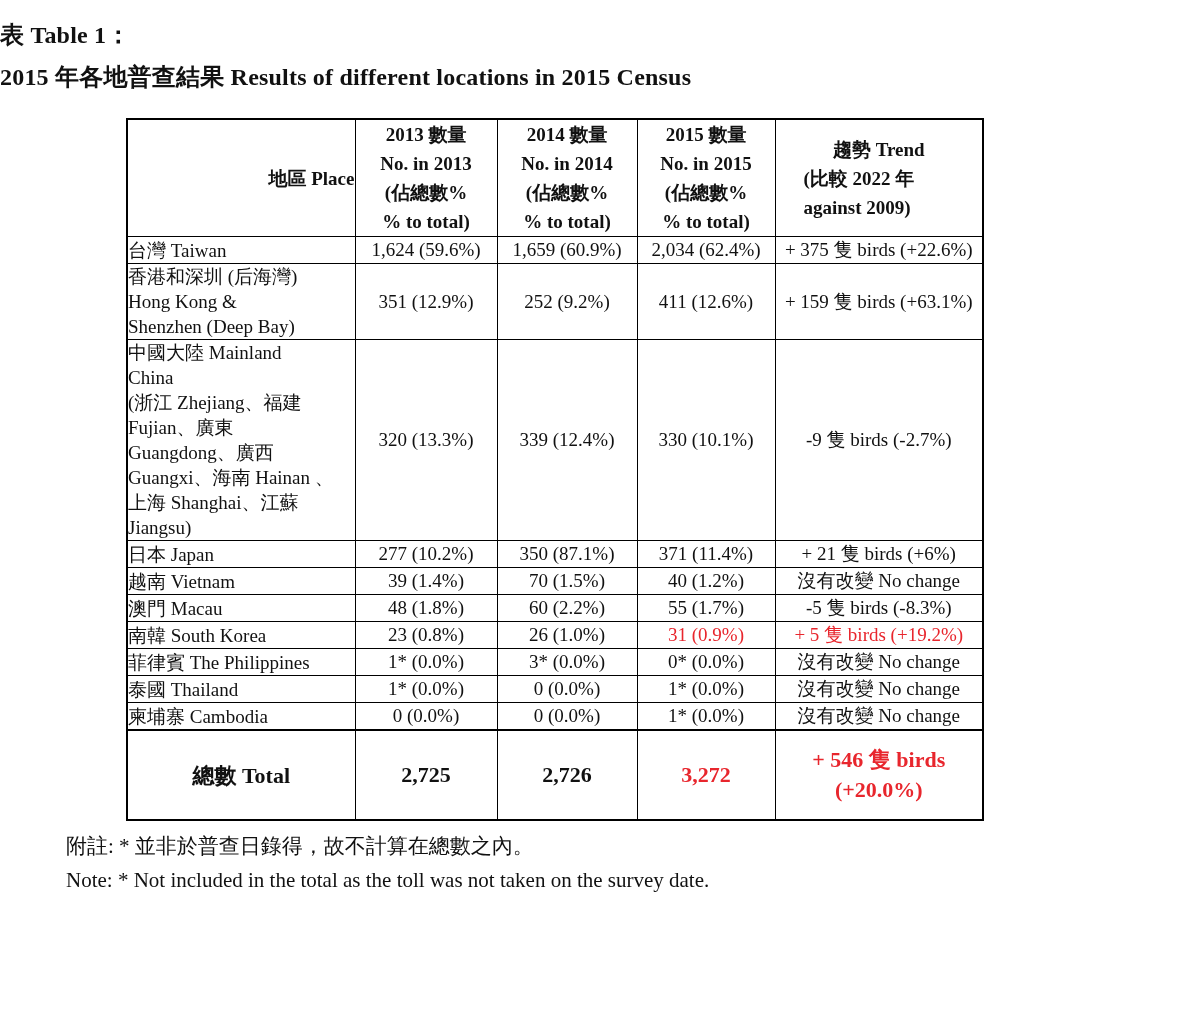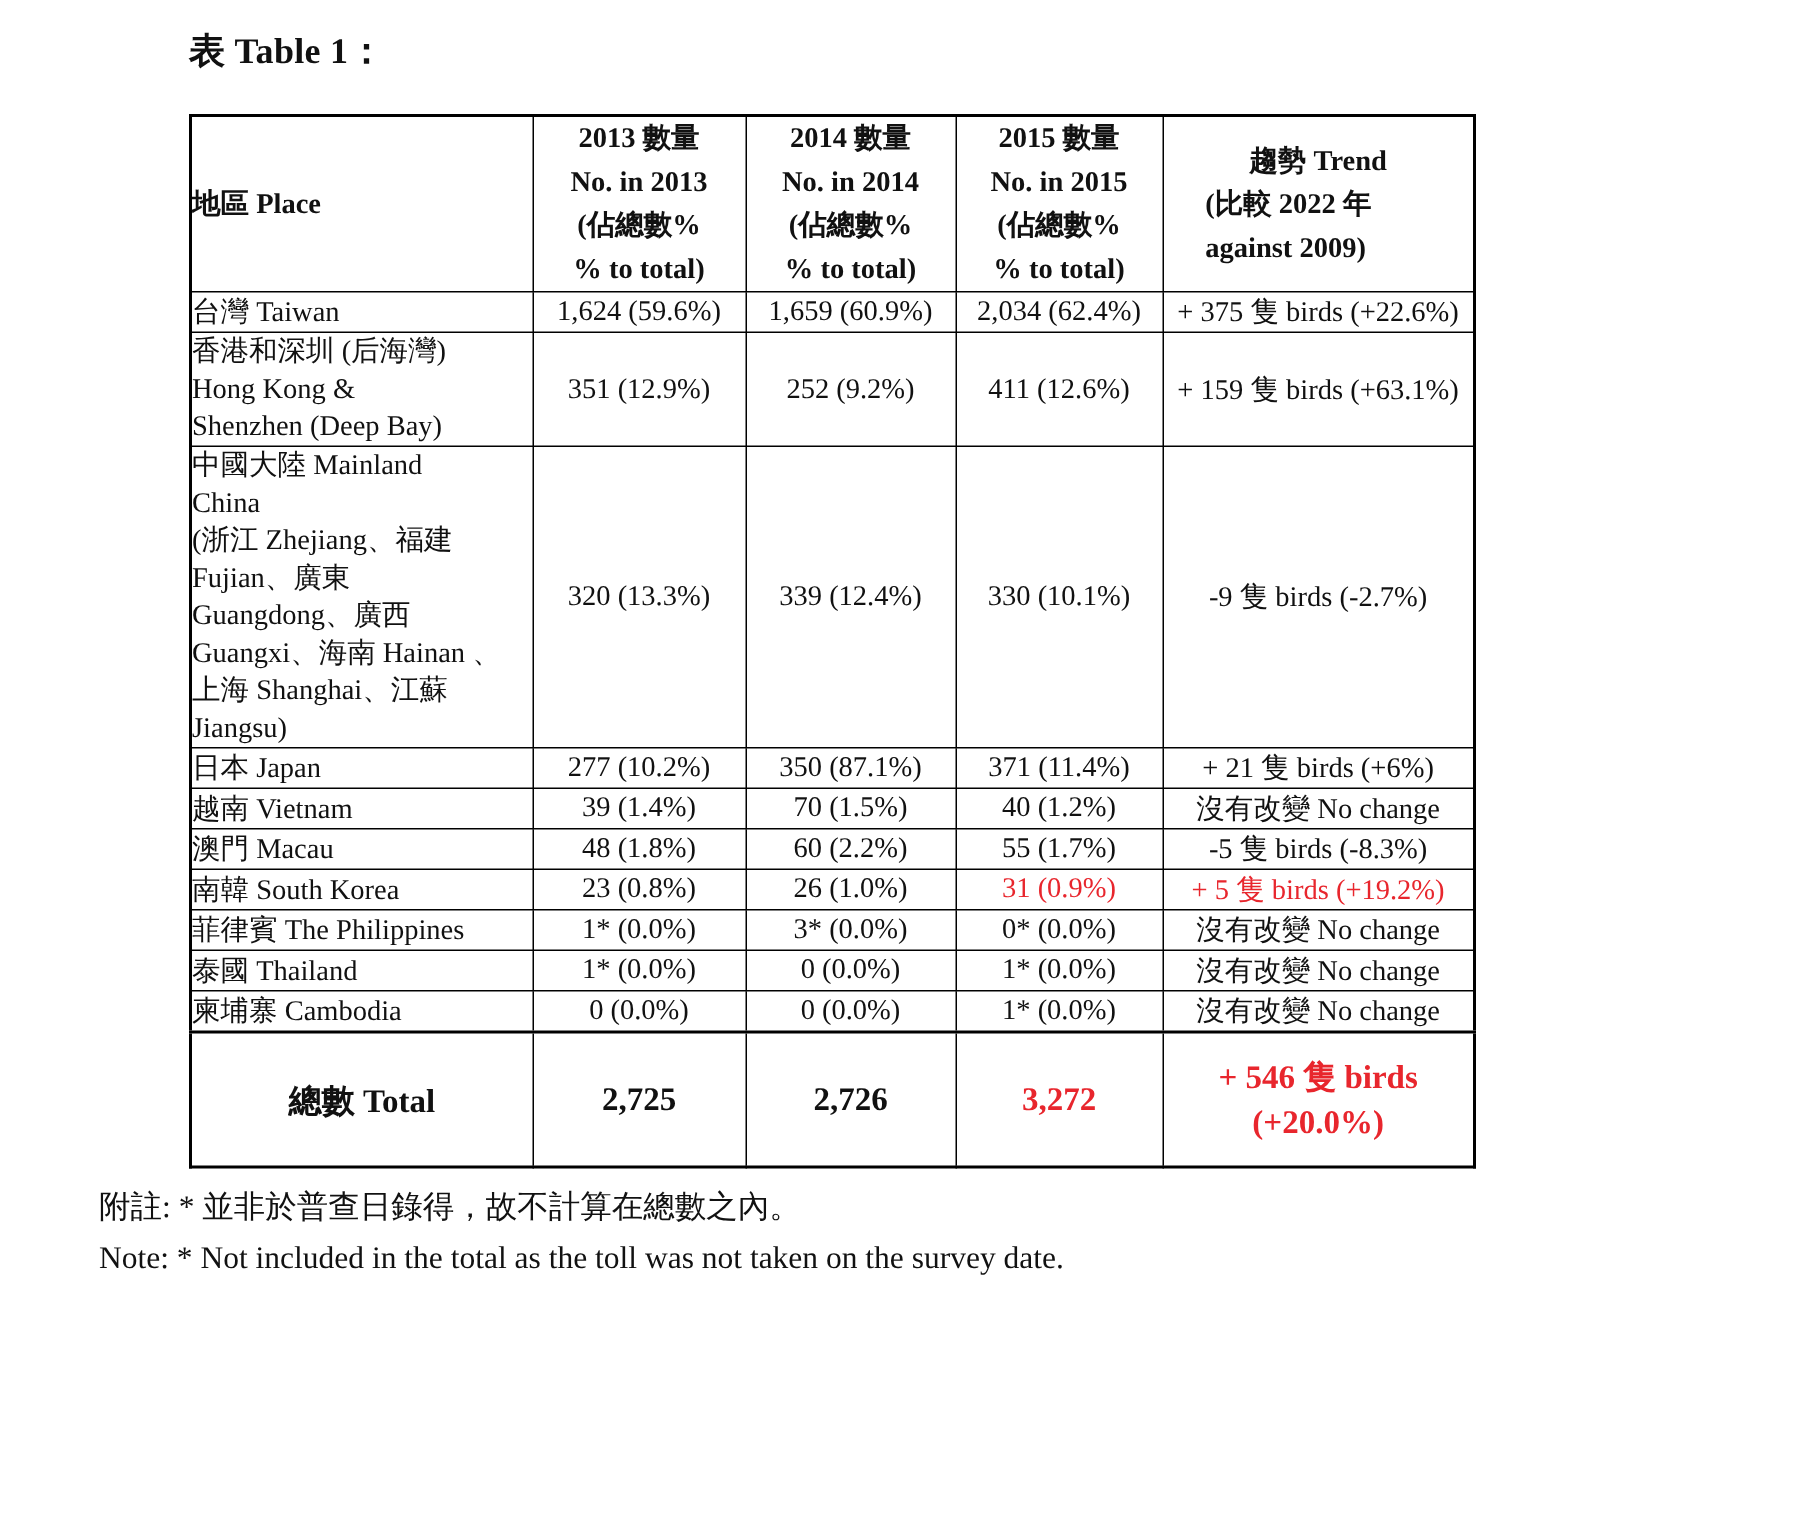--- a/index.html
+++ b/index.html
@@ -15,21 +15,20 @@
     overflow: hidden;
   }
   .page {
     position: relative;
     width: 1200px;
     height: 1026px;
     box-sizing: border-box;
     padding: 12px 0 0 0;
   }
   .title-block {
-    margin-left: 126px;
     margin-top: 4px;
   }
   .title-line {
     font-size: 24px;
     font-weight: bold;
     line-height: 38px;
     letter-spacing: 0.2px;
     white-space: nowrap;
   }
   .title-line.second {
@@ -55,21 +54,21 @@
     border: 2px solid #000;
   }
   .hdr-row th {
     border-bottom: 2px solid #000;
     font-weight: bold;
     text-align: center;
     padding: 10px 6px;
     line-height: 29px;
   }
   .hdr-row th.place-h {
-    text-align: left;
+    text-align: right;
   }
   .hdr-row th div {
     white-space: nowrap;
   }
   .hdr-row th.trend-h div {
     text-align: left;
     padding-left: 28px;
   }
   .hdr-row th.trend-h div.center-line {
     text-align: center;
@@ -123,20 +122,21 @@
     line-height: 25px;
   }
 </style>
 </head>
 <body>
 
 <div class="page">
 
   <div class="title-block">
     <div class="title-line">表  Table 1：</div>
+    <div class="title-line second">2015 年各地普查結果  Results of different locations in 2015 Census</div>
   </div>
 
   <table class="census">
     <colgroup>
       <col style="width:228px">
       <col style="width:142px">
       <col style="width:140px">
       <col style="width:138px">
       <col style="width:208px">
     </colgroup>

